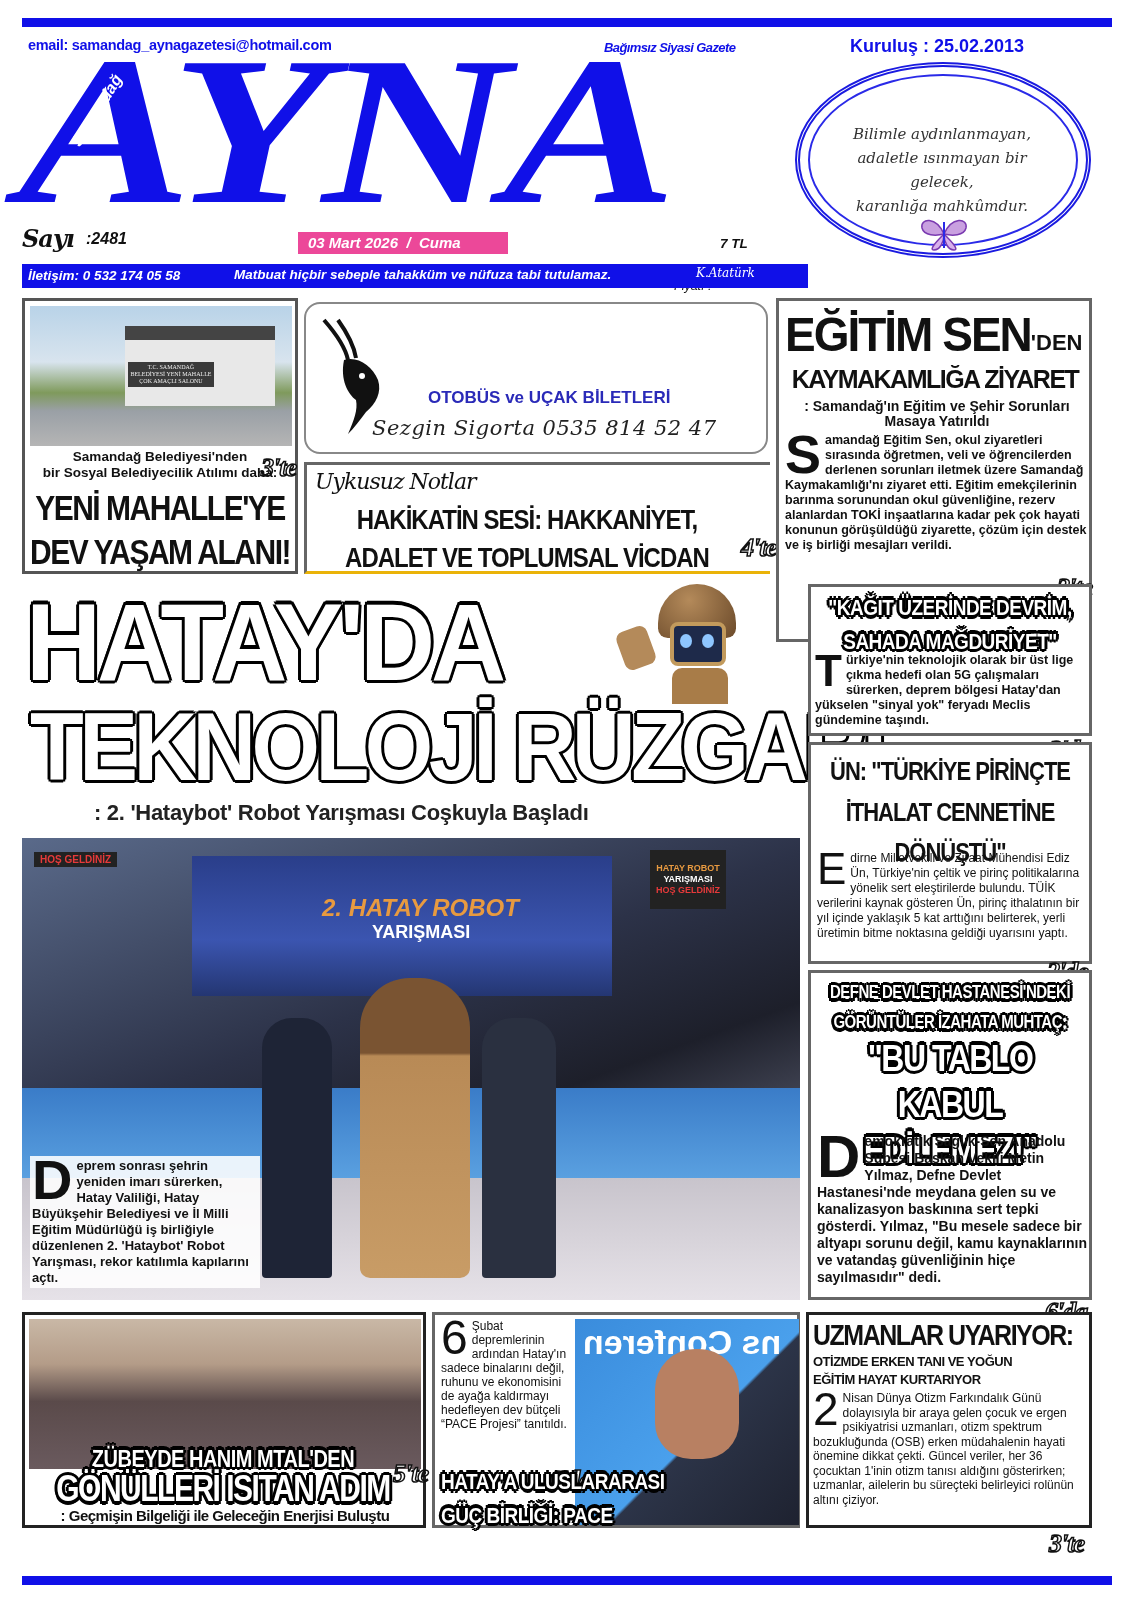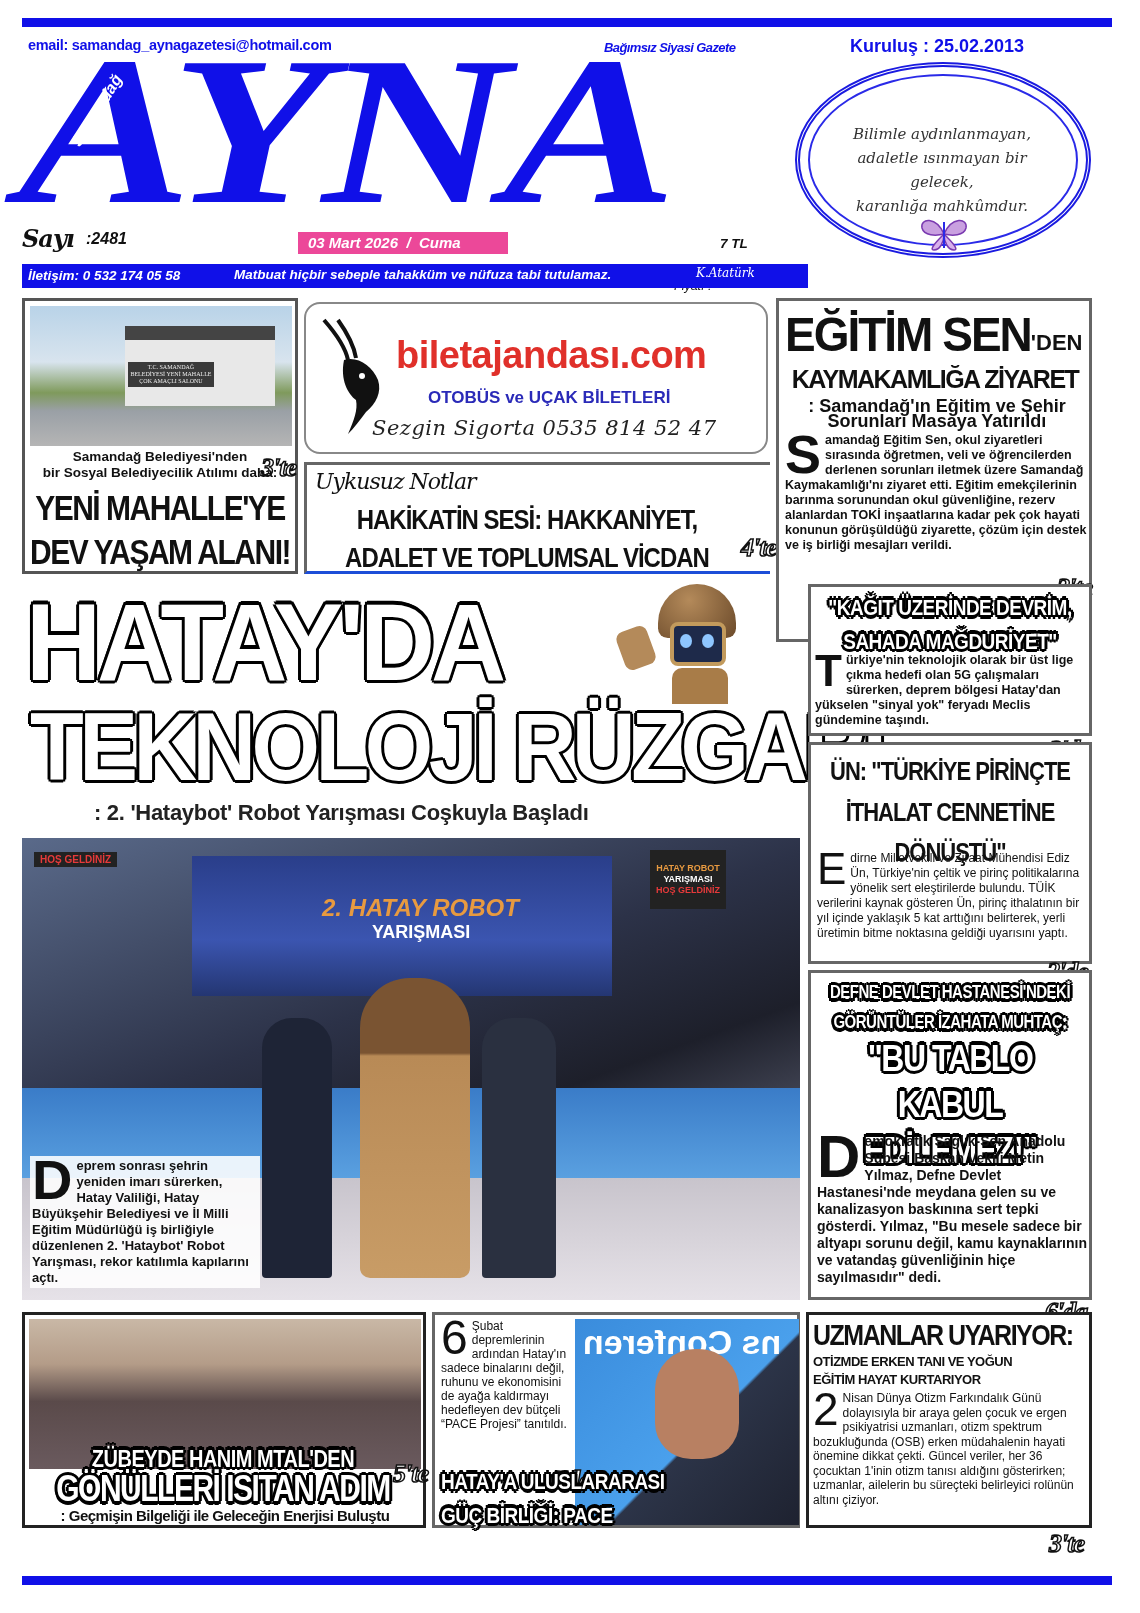--- a/index.html
+++ b/index.html
@@ -69,40 +69,39 @@
     <div>DEV YAŞAM ALANI!</div>
   </div>
 </div>
 
 <div class="abs" style="left:304px;top:302px;width:464px;height:152px;border:2px solid #888;border-radius:16px;background:#fff;">
   <svg class="abs" style="left:12px;top:12px;" width="76" height="122" viewBox="0 0 76 122">
     <path d="M6 4 C20 20 28 34 30 44 M20 4 C30 18 36 30 38 42" stroke="#111" stroke-width="4" fill="none"></path>
     <path d="M26 44 C40 40 54 50 60 64 C64 76 58 88 48 96 C42 104 36 112 30 118 C36 104 40 94 38 84 C30 78 22 64 26 44 Z" fill="#111"></path>
     <circle cx="44" cy="60" r="3" fill="#fff"></circle>
   </svg>
-  <div class="abs" style="left:90px;top:30px;font-size:38px;font-weight:bold;color:#e0302a;letter-spacing:-0.5px;">biletajandası.com</div>
   <div class="abs" style="left:122px;top:84px;font-size:17px;font-weight:bold;color:#2a2ab8;">OTOBÜS ve UÇAK BİLETLERİ</div>
   <div class="abs" style="left:66px;top:112px;font-family:'DejaVu Serif',serif;font-style:italic;font-size:21px;color:#222;letter-spacing:0.5px;">Sezgin Sigorta 0535 814 52 47</div>
 </div>
 
-<div class="abs" style="left:304px;top:462px;width:466px;height:112px;border:3px solid #666;border-right:none;border-bottom:3px solid #1d4ed8;background:#fff;">
+<div class="abs" style="left:304px;top:462px;width:466px;height:112px;border:3px solid #666;border-right:none;border-bottom:3px solid #eab308;background:#fff;">
   <div class="abs" style="left:8px;top:4px;font-family:'DejaVu Serif',serif;font-style:italic;font-size:22px;letter-spacing:-1px;">Uykusuz Notlar</div>
   <div class="abs" style="left:0;top:36px;width:440px;text-align:center;font-weight:900;font-size:24px;line-height:32px;letter-spacing:-1px;transform:scaleY(1.18);transform-origin:top;">
     <div>HAKİKATİN SESİ: HAKKANİYET,</div>
     <div>ADALET VE TOPLUMSAL VİCDAN</div>
   </div>
   <div class="abs pageref" style="left:434px;top:36px;">4'te</div>
 </div>
 
 <div class="abs box" style="left:776px;top:298px;width:316px;height:344px;border-color:#666;">
   <div class="abs" style="left:6px;top:6px;width:300px;font-weight:900;white-space:nowrap;">
     <span style="font-size:46px;letter-spacing:-2px;display:inline-block;transform:scaleY(1.05);">EĞİTİM SEN</span><span style="font-size:22px;">'DEN</span>
   </div>
   <div class="abs" style="left:6px;top:64px;width:300px;text-align:center;font-weight:900;font-size:25px;letter-spacing:-1.5px;">KAYMAKAMLIĞA ZİYARET</div>
-  <div class="abs" style="left:6px;top:98px;width:304px;text-align:center;font-weight:bold;font-size:18px;line-height:15px;">: Samandağ'ın Eğitim ve Şehir Sorunları Masaya Yatırıldı</div>
+  <div class="abs" style="left:6px;top:98px;width:304px;text-align:center;font-weight:bold;font-size:14px;line-height:15px;">: Samandağ'ın Eğitim ve Şehir Sorunları Masaya Yatırıldı</div>
   <div class="abs body-text" style="left:6px;top:132px;width:304px;">
     <span class="dropcap" style="font-size:54px;">S</span><span>amandağ Eğitim Sen, okul ziyaretleri sırasında öğretmen, veli ve öğrencilerden derlenen sorunları iletmek üzere Samandağ Kaymakamlığı'nı ziyaret etti. Eğitim emekçilerinin barınma sorunundan okul güvenliğine, rezerv alanlardan TOKİ inşaatlarına kadar pek çok hayati konunun görüşüldüğü ziyarette, çözüm için destek ve iş birliği mesajları verildi.</span>
   </div>
   <div class="abs pageref" style="left:278px;top:240px;">3'te</div>
 </div>
 
 <div class="abs outline-head" style="left:26px;top:584px;font-size:104px;line-height:110px;letter-spacing:-4px;transform:scaleY(1.05);transform-origin:top;">HATAY'DA</div>
 <div class="abs outline-head" style="left:30px;top:694px;font-size:88px;line-height:96px;letter-spacing:-4.5px;transform:scaleY(1.1);transform-origin:top;white-space:nowrap;">TEKNOLOJİ RÜZGARI</div>
 
 <div class="abs" style="left:612px;top:584px;width:156px;height:120px;">

